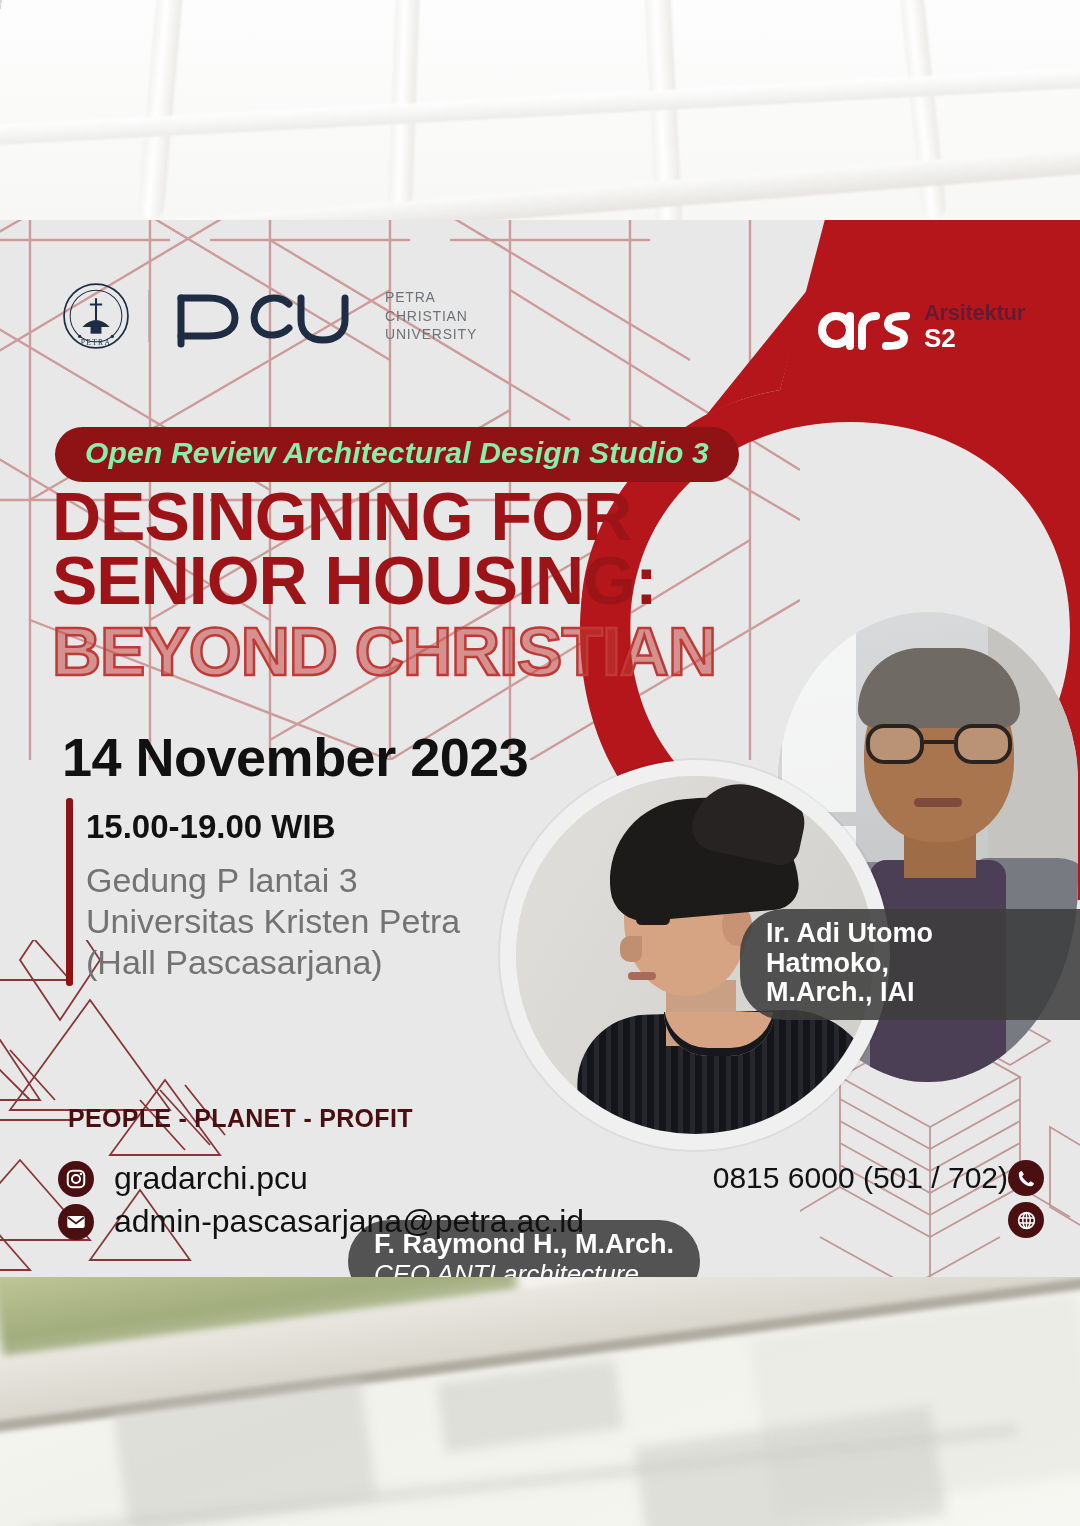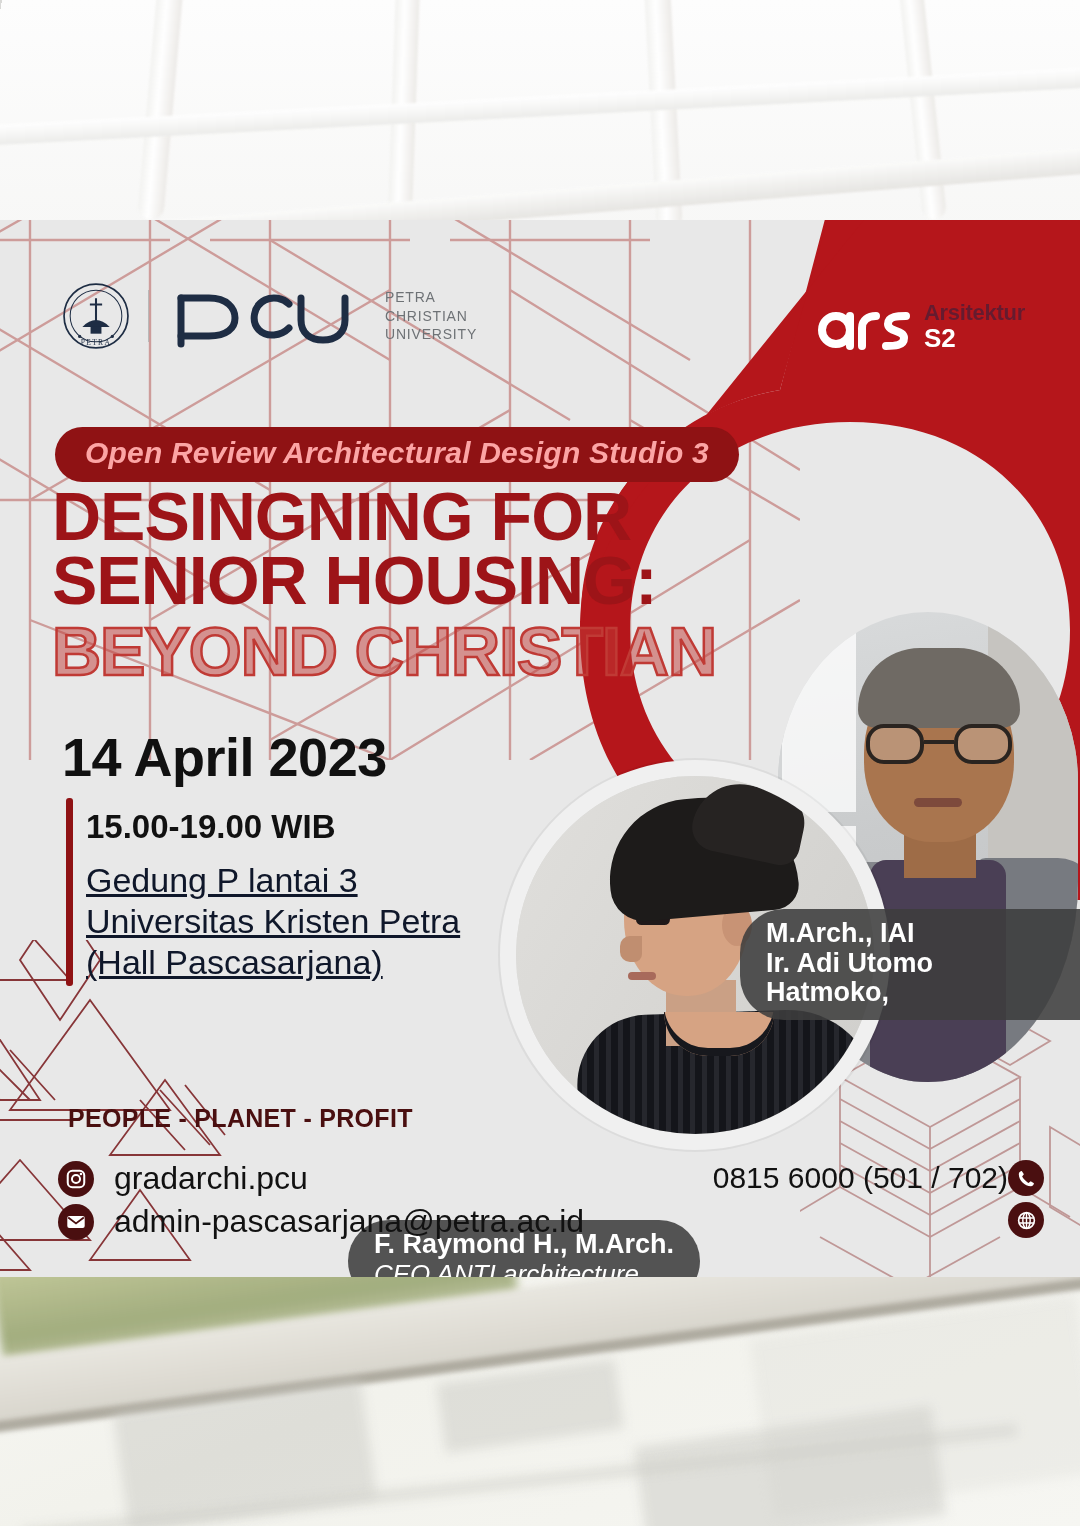--- a/index.html
+++ b/index.html
@@ -143,21 +143,21 @@
     border-radius:70px 90px 0 0; transform:rotate(-2deg);
   }
   .s2-collar{
     position:absolute; left:148px; top:236px; width:110px; height:44px;
     border-radius:0 0 60px 60px; background:#d6a383; box-shadow:inset 0 -8px 0 #17181d;
   }
 
   
   .ribbon{
     position:absolute; left:55px; top:207px;
-    background:#8f1214; color:#fca5a5;
+    background:#8f1214; color:#86efac;
     padding:9px 30px 12px 30px; border-radius:30px;
     font-style:italic; font-weight:bold; font-size:30px; letter-spacing:.2px;
     white-space:nowrap;
   }
 
   .title{ position:absolute; left:52px; top:265px; width:640px; }
   .title .ln{
     font-weight:bold; font-size:68px; line-height:0.94; color:#9d1418;
     letter-spacing:-1px; white-space:nowrap;
   }
@@ -171,21 +171,21 @@
 
   .date{
     position:absolute; left:62px; top:506px;
     font-weight:bold; font-size:54px; color:#111; letter-spacing:-.5px;
   }
   .vbar{ position:absolute; left:66px; top:578px; width:7px; height:188px; background:#8f1214; border-radius:3px; }
   .time{
     position:absolute; left:86px; top:588px; font-weight:bold; font-size:33px; color:#111;
   }
   .venue{
-    position:absolute; left:86px; top:640px; font-size:34px; line-height:1.21; color:#0f172a;text-decoration:underline;
+    position:absolute; left:86px; top:640px; font-size:34px; line-height:1.21; color:#737373;
   }
 
   .ppp{
     position:absolute; left:68px; top:884px;
     font-weight:bold; font-size:25px; color:#4a0f10; letter-spacing:.3px;
   }
 
   .contacts-left{ position:absolute; left:58px; top:940px; }
   .crow{ display:flex; align-items:center; gap:20px; margin-bottom:6px; }
   .crow .txt{ font-size:32px; color:#111; }
@@ -370,32 +370,32 @@
   </div>
 
   <div class="ribbon">Open Review Architectural Design Studio 3</div>
 
   <div class="title">
     <div class="ln">DESINGNING FOR</div>
     <div class="ln">SENIOR  HOUSING:</div>
     <div class="outline">BEYOND CHRISTIAN</div>
   </div>
 
-  <div class="date">14 April 2023</div>
+  <div class="date">14 November 2023</div>
   <div class="vbar"></div>
   <div class="time">15.00-19.00 WIB</div>
   <div class="venue">
     <div>Gedung P lantai 3</div>
     <div>Universitas Kristen Petra</div>
     <div>(Hall Pascasarjana)</div>
   </div>
 
   <div class="plate plate1">
+    <div class="nm">Ir. Adi Utomo Hatmoko,</div>
     <div class="nm">M.Arch., IAI</div>
-    <div class="nm">Ir. Adi Utomo Hatmoko,</div>
   </div>
   <div class="plate plate2">
     <div class="nm">F. Raymond H., M.Arch.</div>
     <div class="role">CEO ANTI architecture</div>
   </div>
 
   <div class="ppp">PEOPLE - PLANET - PROFIT</div>
 
   <div class="contacts-left">
     <div class="crow">

